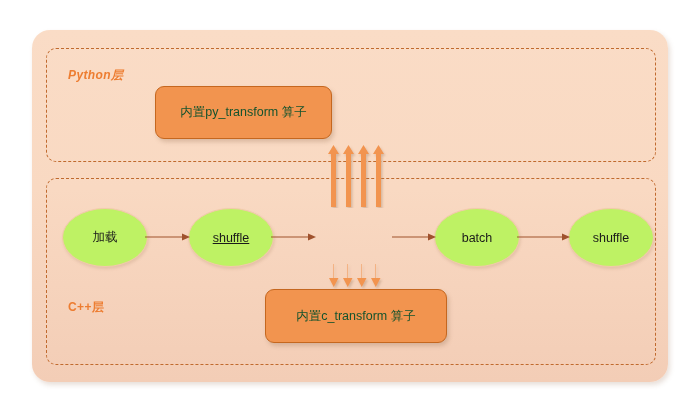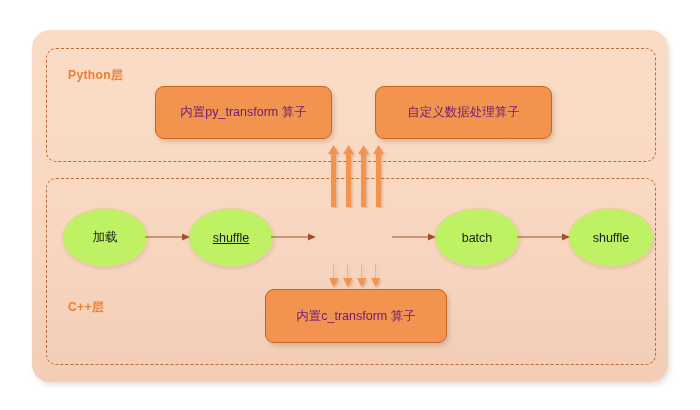--- a/index.html
+++ b/index.html
@@ -56,37 +56,38 @@
     position: absolute;
     color: #ed7d31;
     font-size: 12px;
     font-weight: bold;
     letter-spacing: 0.4px;
     white-space: nowrap;
   }
   .label-python {
     left: 68px;
     top: 67px;
+    font-style: italic;
   }
   .label-cpp {
     left: 68px;
     top: 299px;
   }
 
   
   .op-box {
     position: absolute;
     border-radius: 9px;
     background: #f2944f;
     border: 1px solid #c5671f;
     box-shadow: 2px 3px 4px rgba(150, 110, 80, 0.3);
     display: flex;
     align-items: center;
     justify-content: center;
-    color: #701a75;
+    color: #14532d;
     font-size: 12.5px;
     white-space: nowrap;
   }
   .op-py-transform {
     left: 155px;
     top: 86px;
     width: 175px;
     height: 51px;
   }
   .op-custom {
@@ -163,21 +164,20 @@
   <div class="outer-container"></div>
 
   <div class="layer-box layer-python"></div>
   <div class="layer-label label-python">Python层</div>
 
   <div class="layer-box layer-cpp"></div>
   <div class="layer-label label-cpp">C++层</div>
 
   <div class="op-box op-py-transform">内置py_transform 算子</div>
 
-  <div class="op-box op-custom">自定义数据处理算子</div>
 
   <div class="op-box op-c-transform">内置c_transform 算子</div>
 
   <div class="node node-plain node-load">加载</div>
 
   <div class="node node-plain node-shuffle">shuffle</div>
 
 
   <div class="node node-plain node-batch">batch</div>
 

